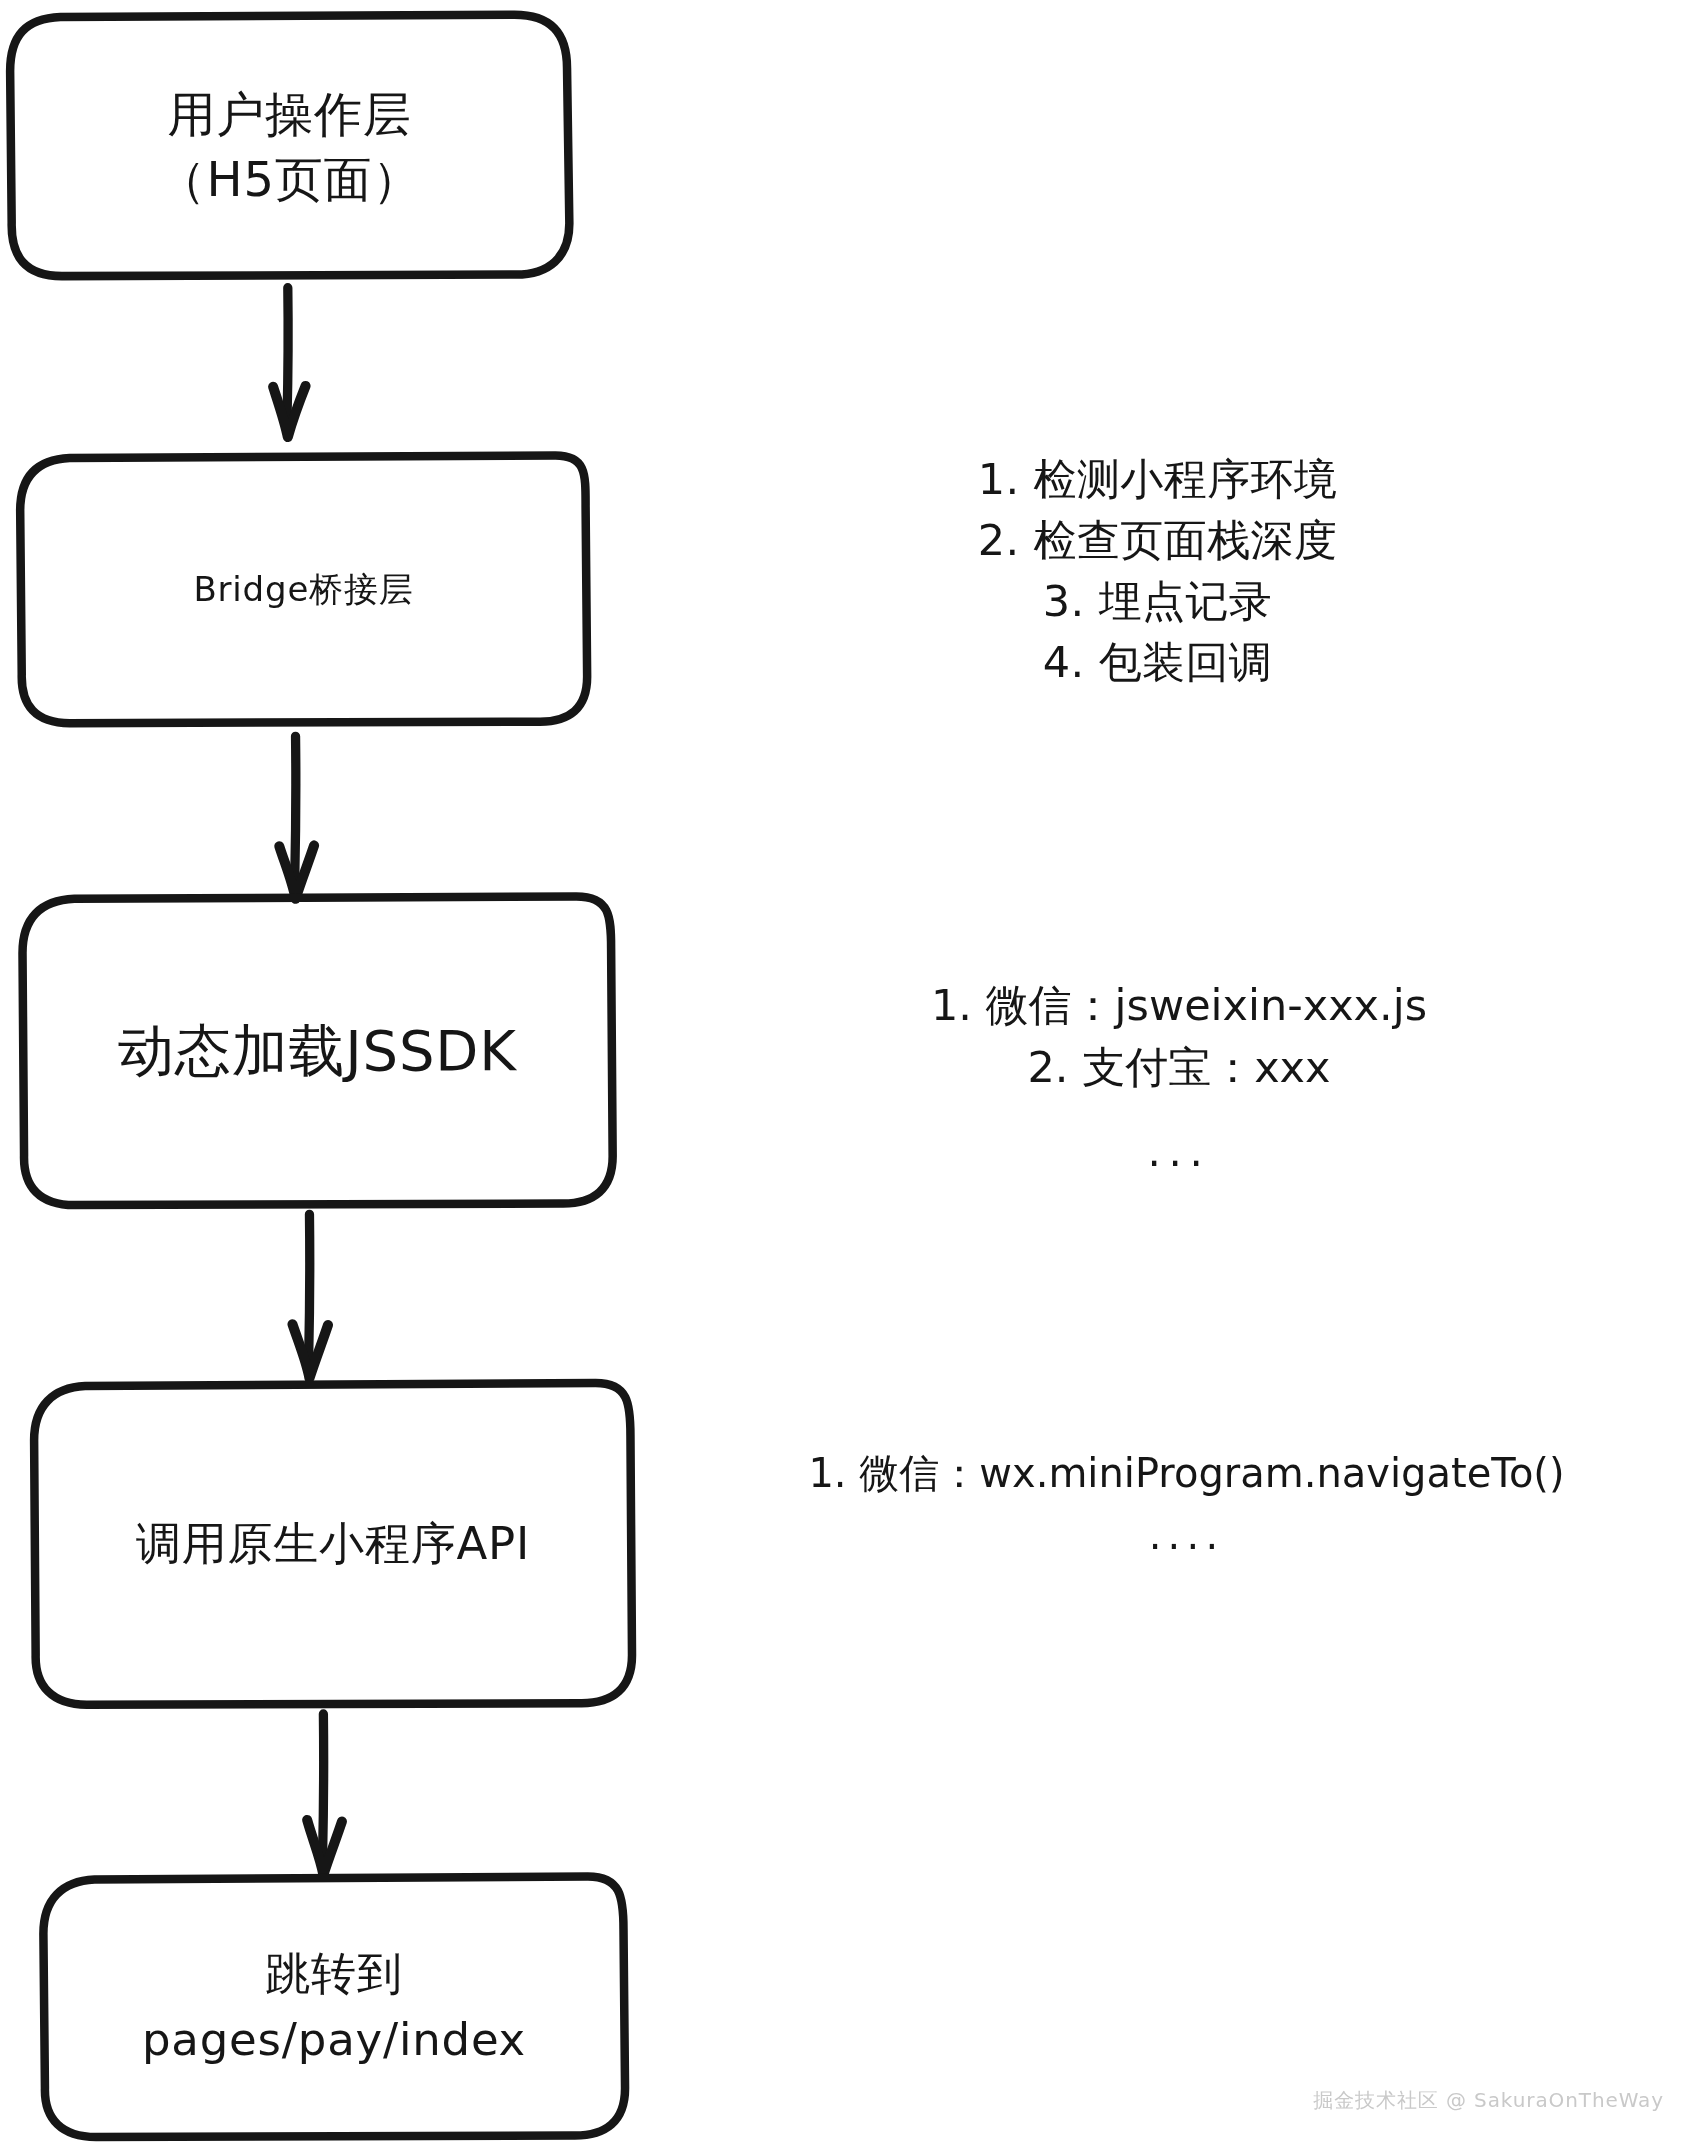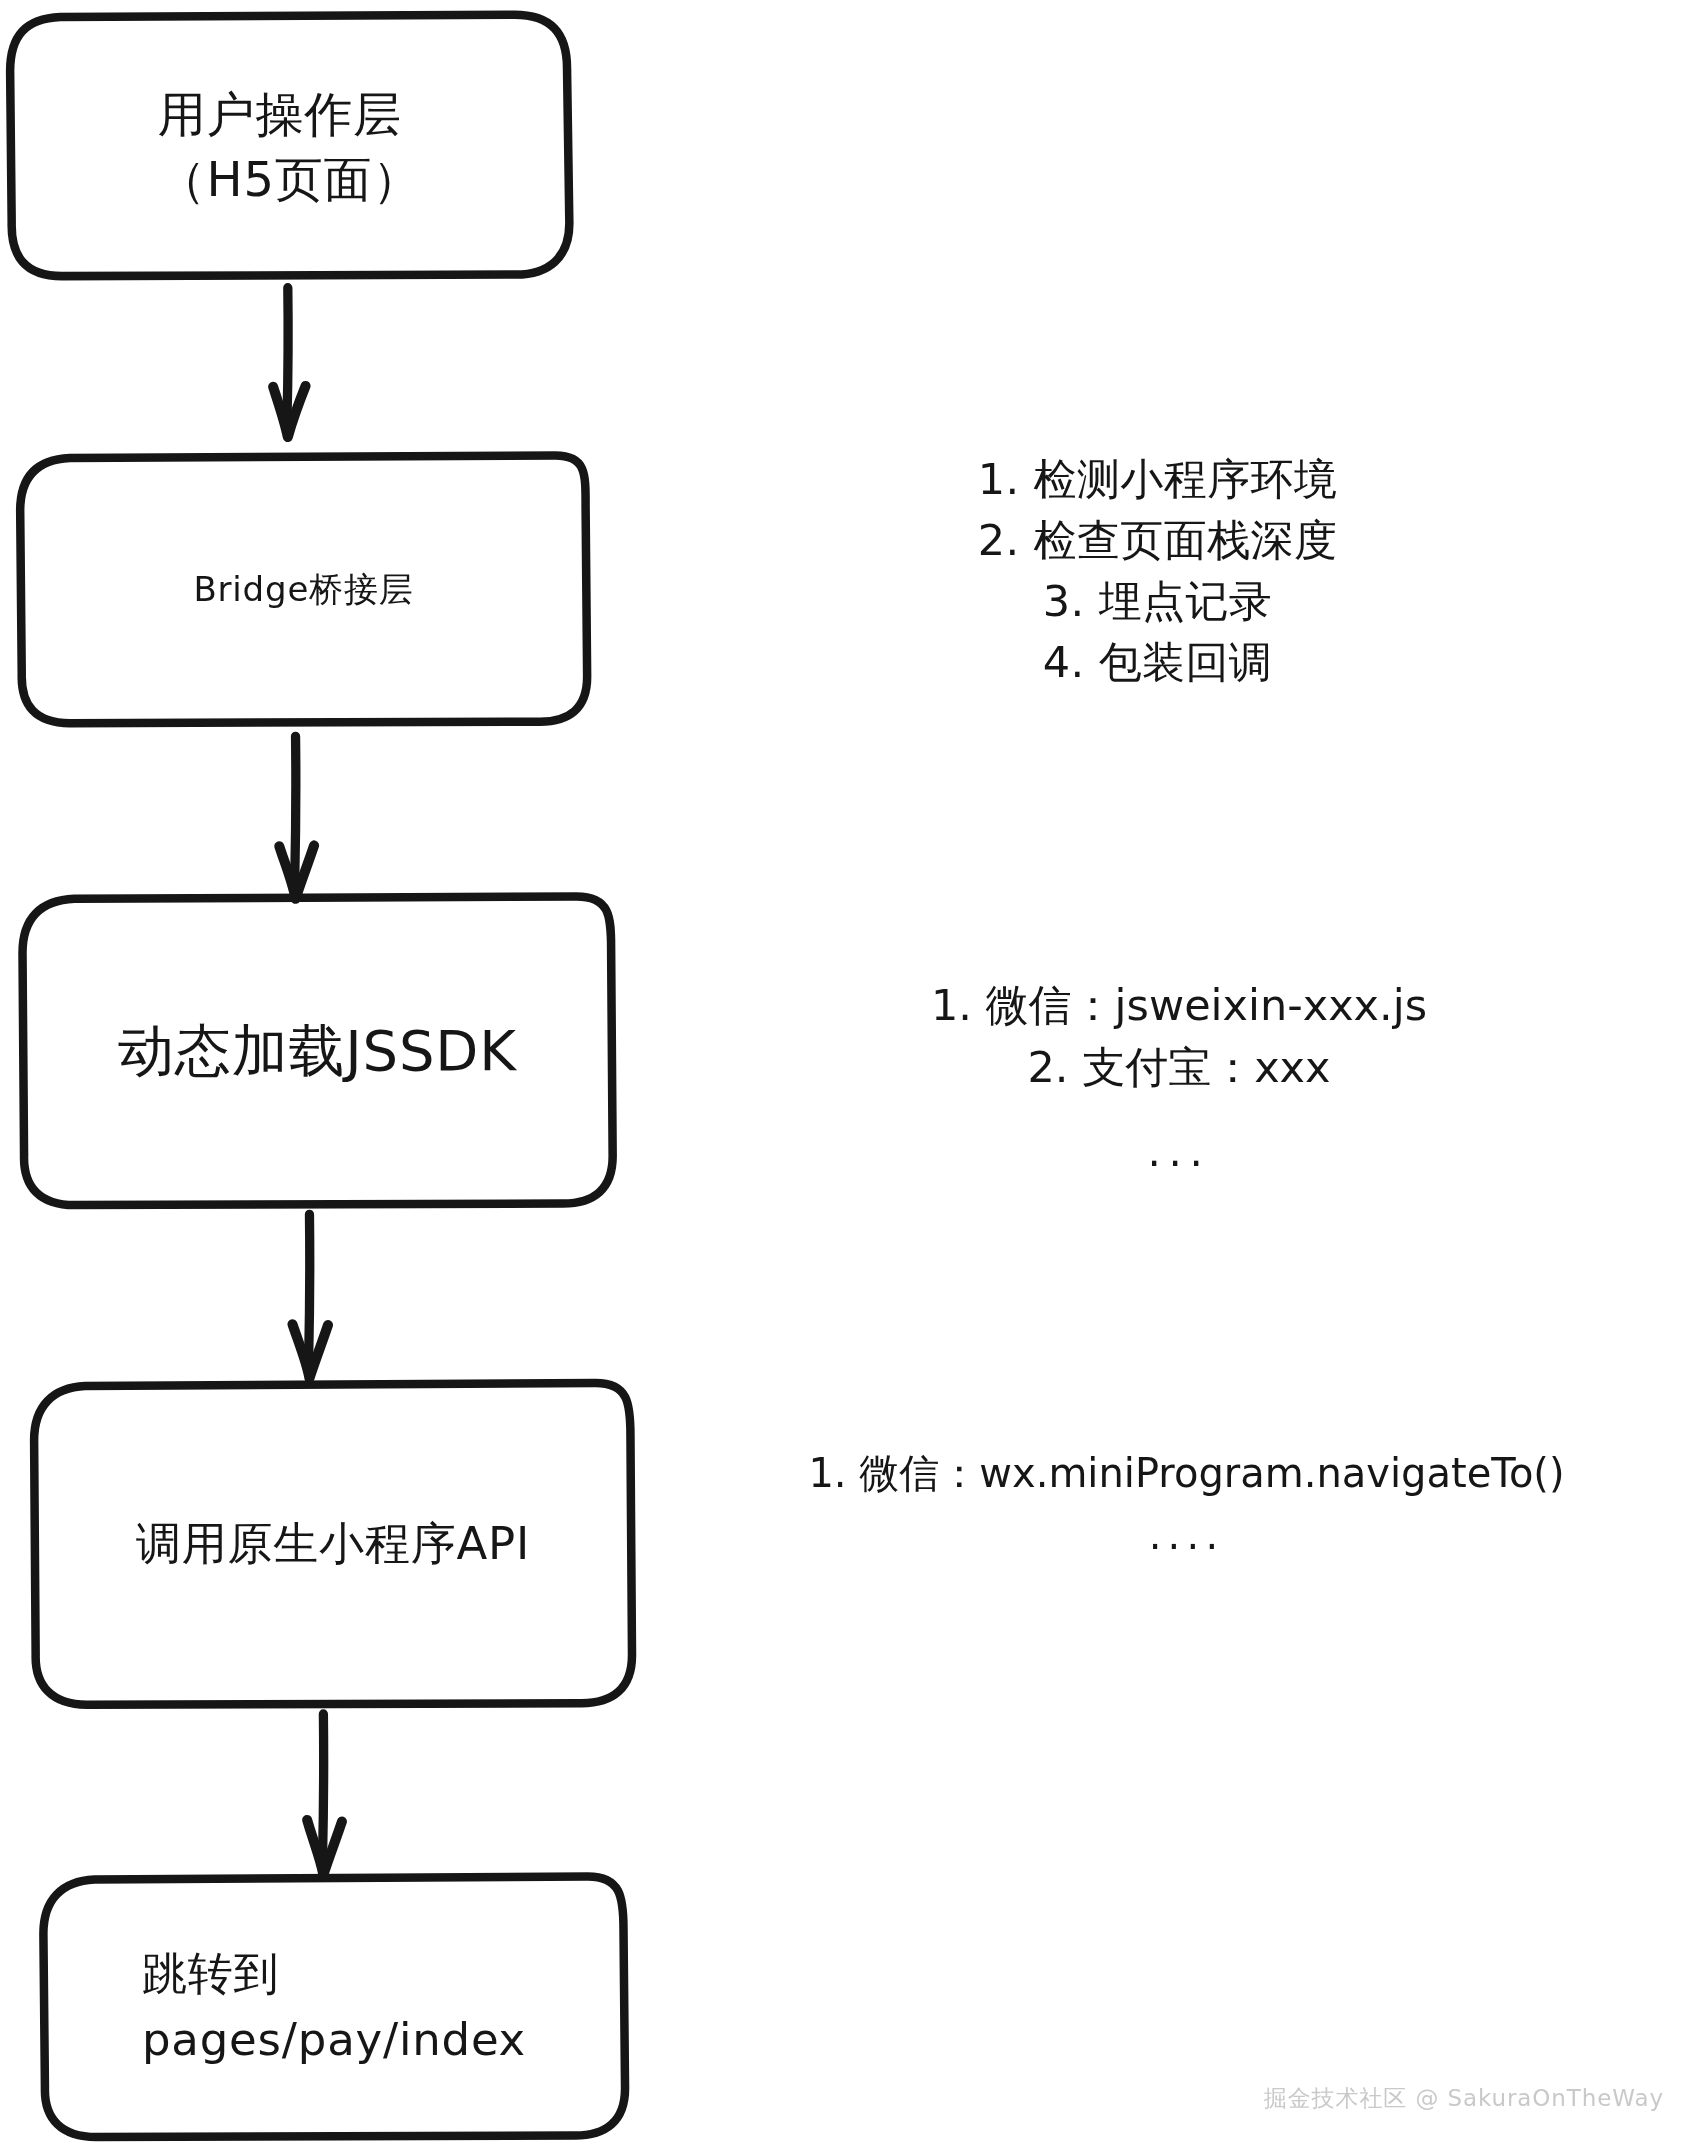--- a/index.html
+++ b/index.html
@@ -23,20 +23,21 @@
     top: 0;
     left: 0;
     width: 1701px;
     height: 2151px;
   }
   .node {
     position: absolute;
     display: flex;
     align-items: center;
     justify-content: center;
+    text-align: center;
     color: #161616;
     font-family: "DejaVu Sans", sans-serif;
     font-size: 46px;
     line-height: 1.35;
     letter-spacing: 0.8px;
     white-space: pre-line;
     z-index: 3;
     pointer-events: none;
   }
   .note {
@@ -55,21 +56,21 @@
   }
   .note-line.mono-ish {
     letter-spacing: 0px;
   }
   .watermark {
     position: absolute;
     right: 37px;
     bottom: 37px;
     color: #c9c9c9;
     font-family: "DejaVu Sans", sans-serif;
-    font-size: 23px;
+    font-size: 20px;
     letter-spacing: 0.9px;
     z-index: 4;
     white-space: pre;
   }
 </style>
 </head>
 <body>
 
 <div id="canvas">
 

